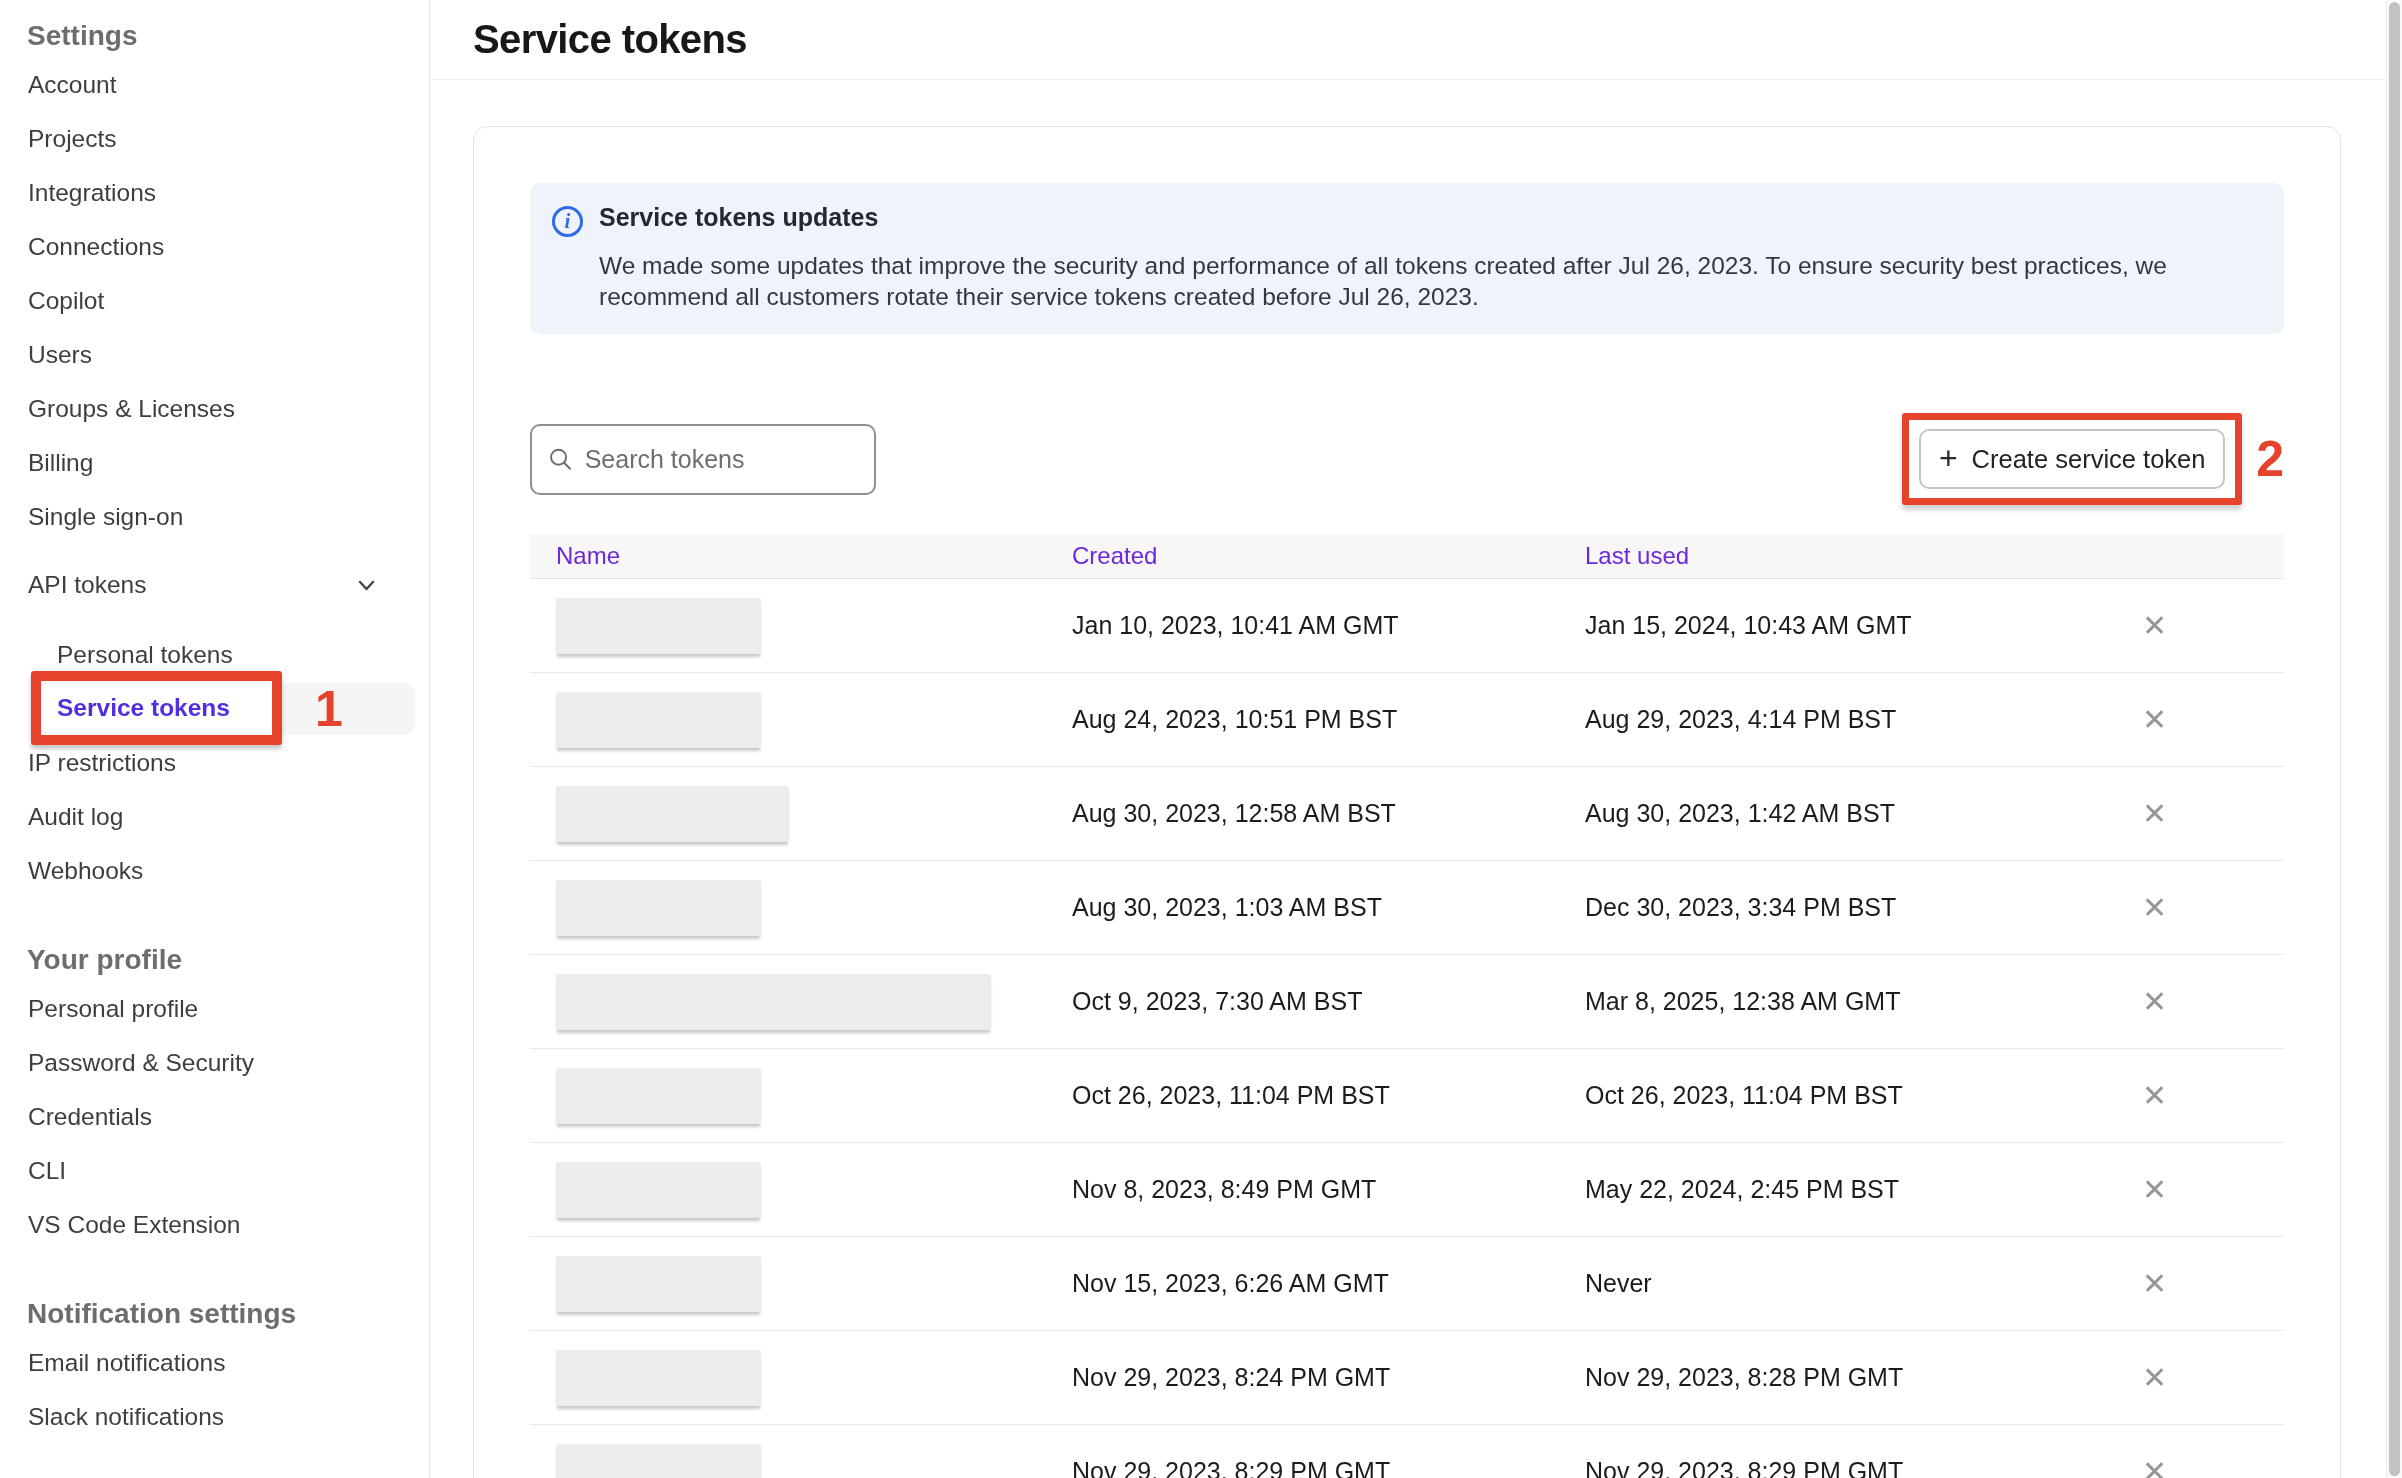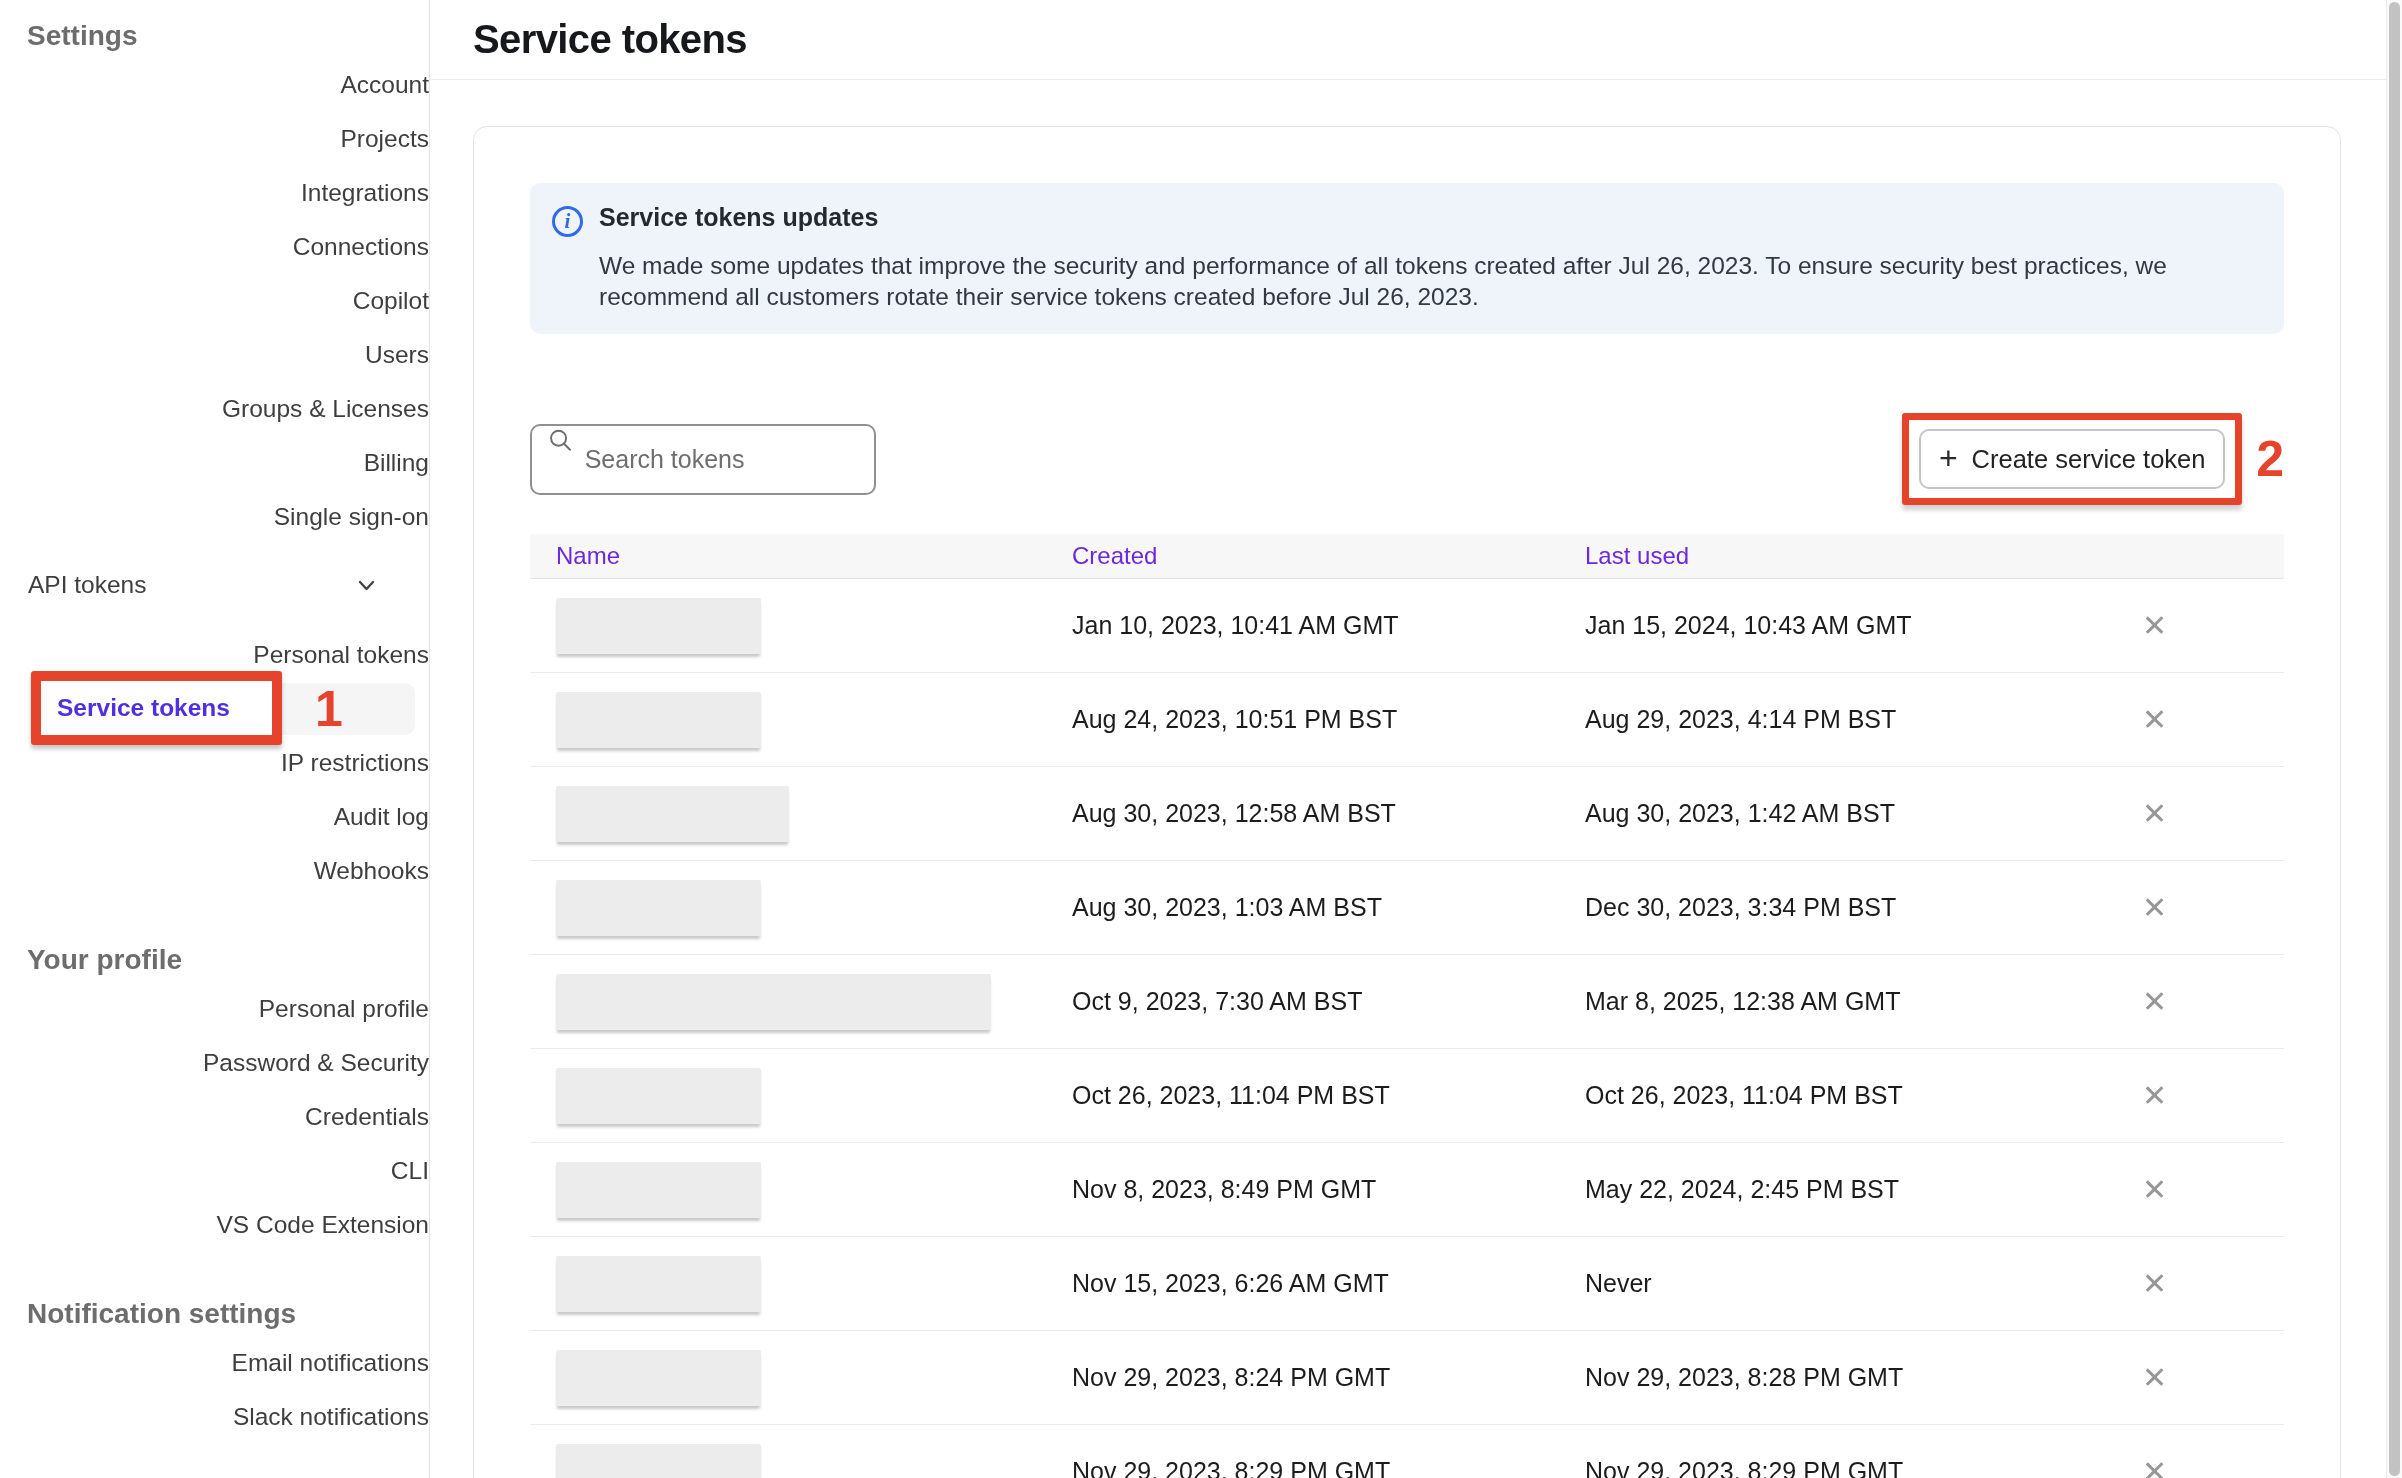--- a/index.html
+++ b/index.html
@@ -15,21 +15,21 @@
   .sidebar {
     position:absolute; left:0; top:0; width:430px; height:1478px;
     background:#ffffff; border-right:1px solid #e4e4e4; padding-top:14px;
   }
   .side-header {
     height:44px; display:flex; align-items:center;
     padding-left:27px; font-size:28px; color:#6d6d6d;font-weight:bold;
   }
   .side-item {
     position:relative; height:54px; display:flex; align-items:center;
-    padding-left:28px; font-size:24.5px; color:#3e3e3e; cursor:pointer;justify-content:flex-end;
+    padding-left:28px; font-size:24.5px; color:#3e3e3e; cursor:pointer;
   }
   .side-item.indent2 { padding-left:57px; }
   .gap-before-lg { margin-top:14px; }
   .gap-before-sm { margin-top:16px; }
   .section-gap { margin-top:40px; }
   .chev { margin-left:auto; margin-right:49px; display:flex; align-items:center; }
 
   .side-item.active { color:#4f2fe0; }
   .active-pill {
     position:absolute; left:40px; width:375px; top:1px; bottom:1px;
@@ -72,21 +72,21 @@
     font-family:"Liberation Serif", serif; font-style:italic;
     display:flex; align-items:center; justify-content:center;
   }
   .banner-title { font-size:25px; font-weight:700; color:#24292f; }
   .banner-body { font-size:24.5px; color:#32383f; line-height:31px; margin-top:18px; max-width:1640px; }
 
   
   .toolbar { margin-top:85px; display:flex; align-items:center; height:80px; }
   .search-box {
     width:346px; height:71px; border:2px solid #909090; border-radius:10px;
-    display:flex; padding:0 16px; gap:12px; background:#fff;
+    display:flex; align-items:center; padding:0 16px; gap:12px; background:#fff;
   }
   .search-box input {
     border:none; outline:none; font-size:25px; color:#3c3c3c; width:100%;
     background:transparent; font-family:"Liberation Sans", sans-serif;
   }
   .search-box input::placeholder { color:#6e6e6e; opacity:1; }
 
   .create-wrap { margin-left:auto; display:flex; align-items:center; }
   .btn-annotation-box {
     border:7px solid #e5432b; border-radius:3px; padding:9px 10px;

